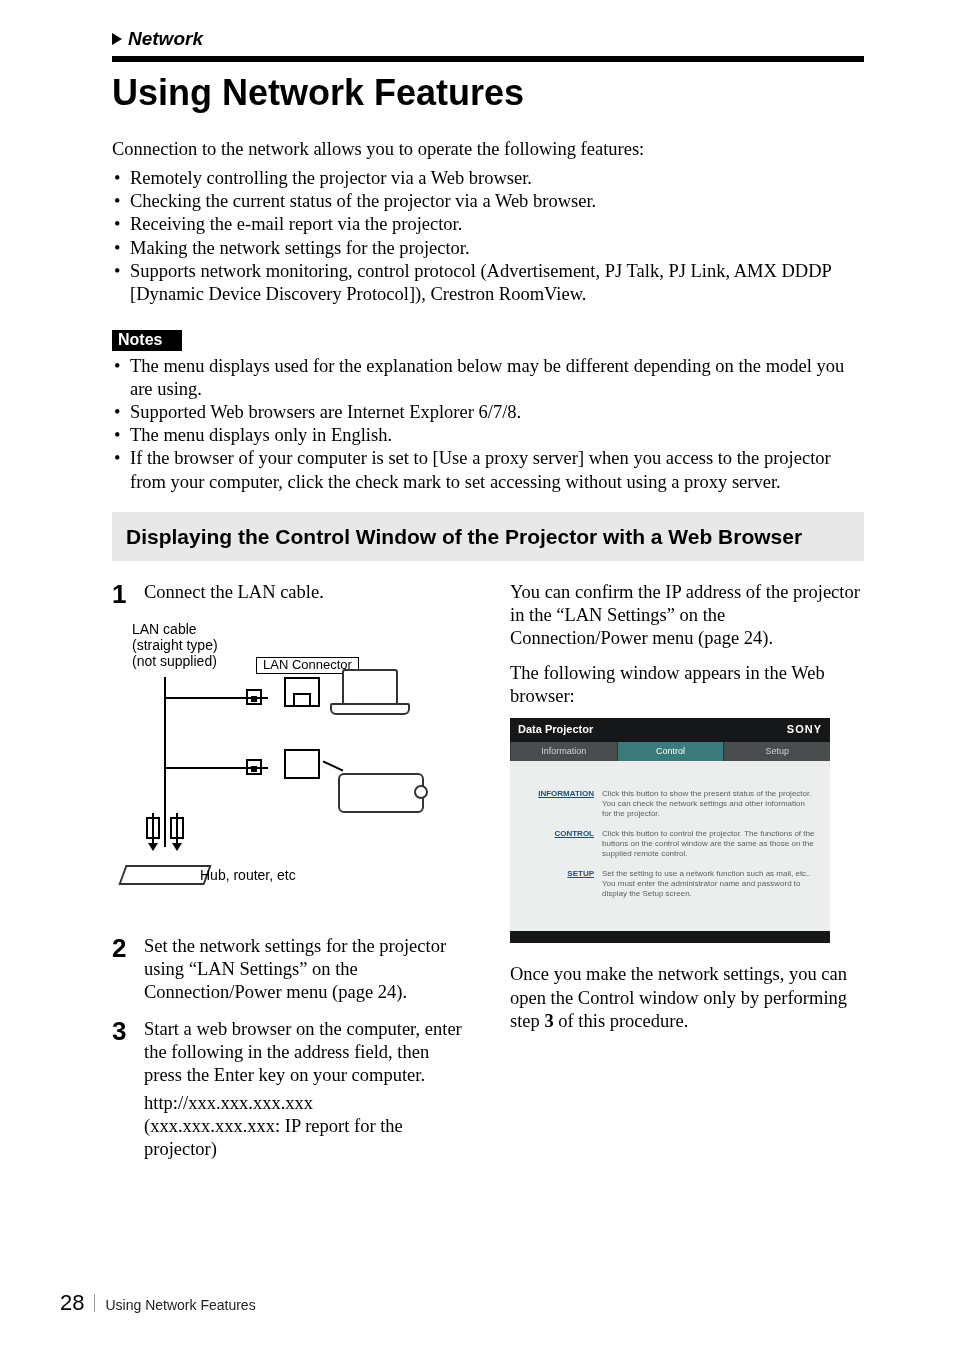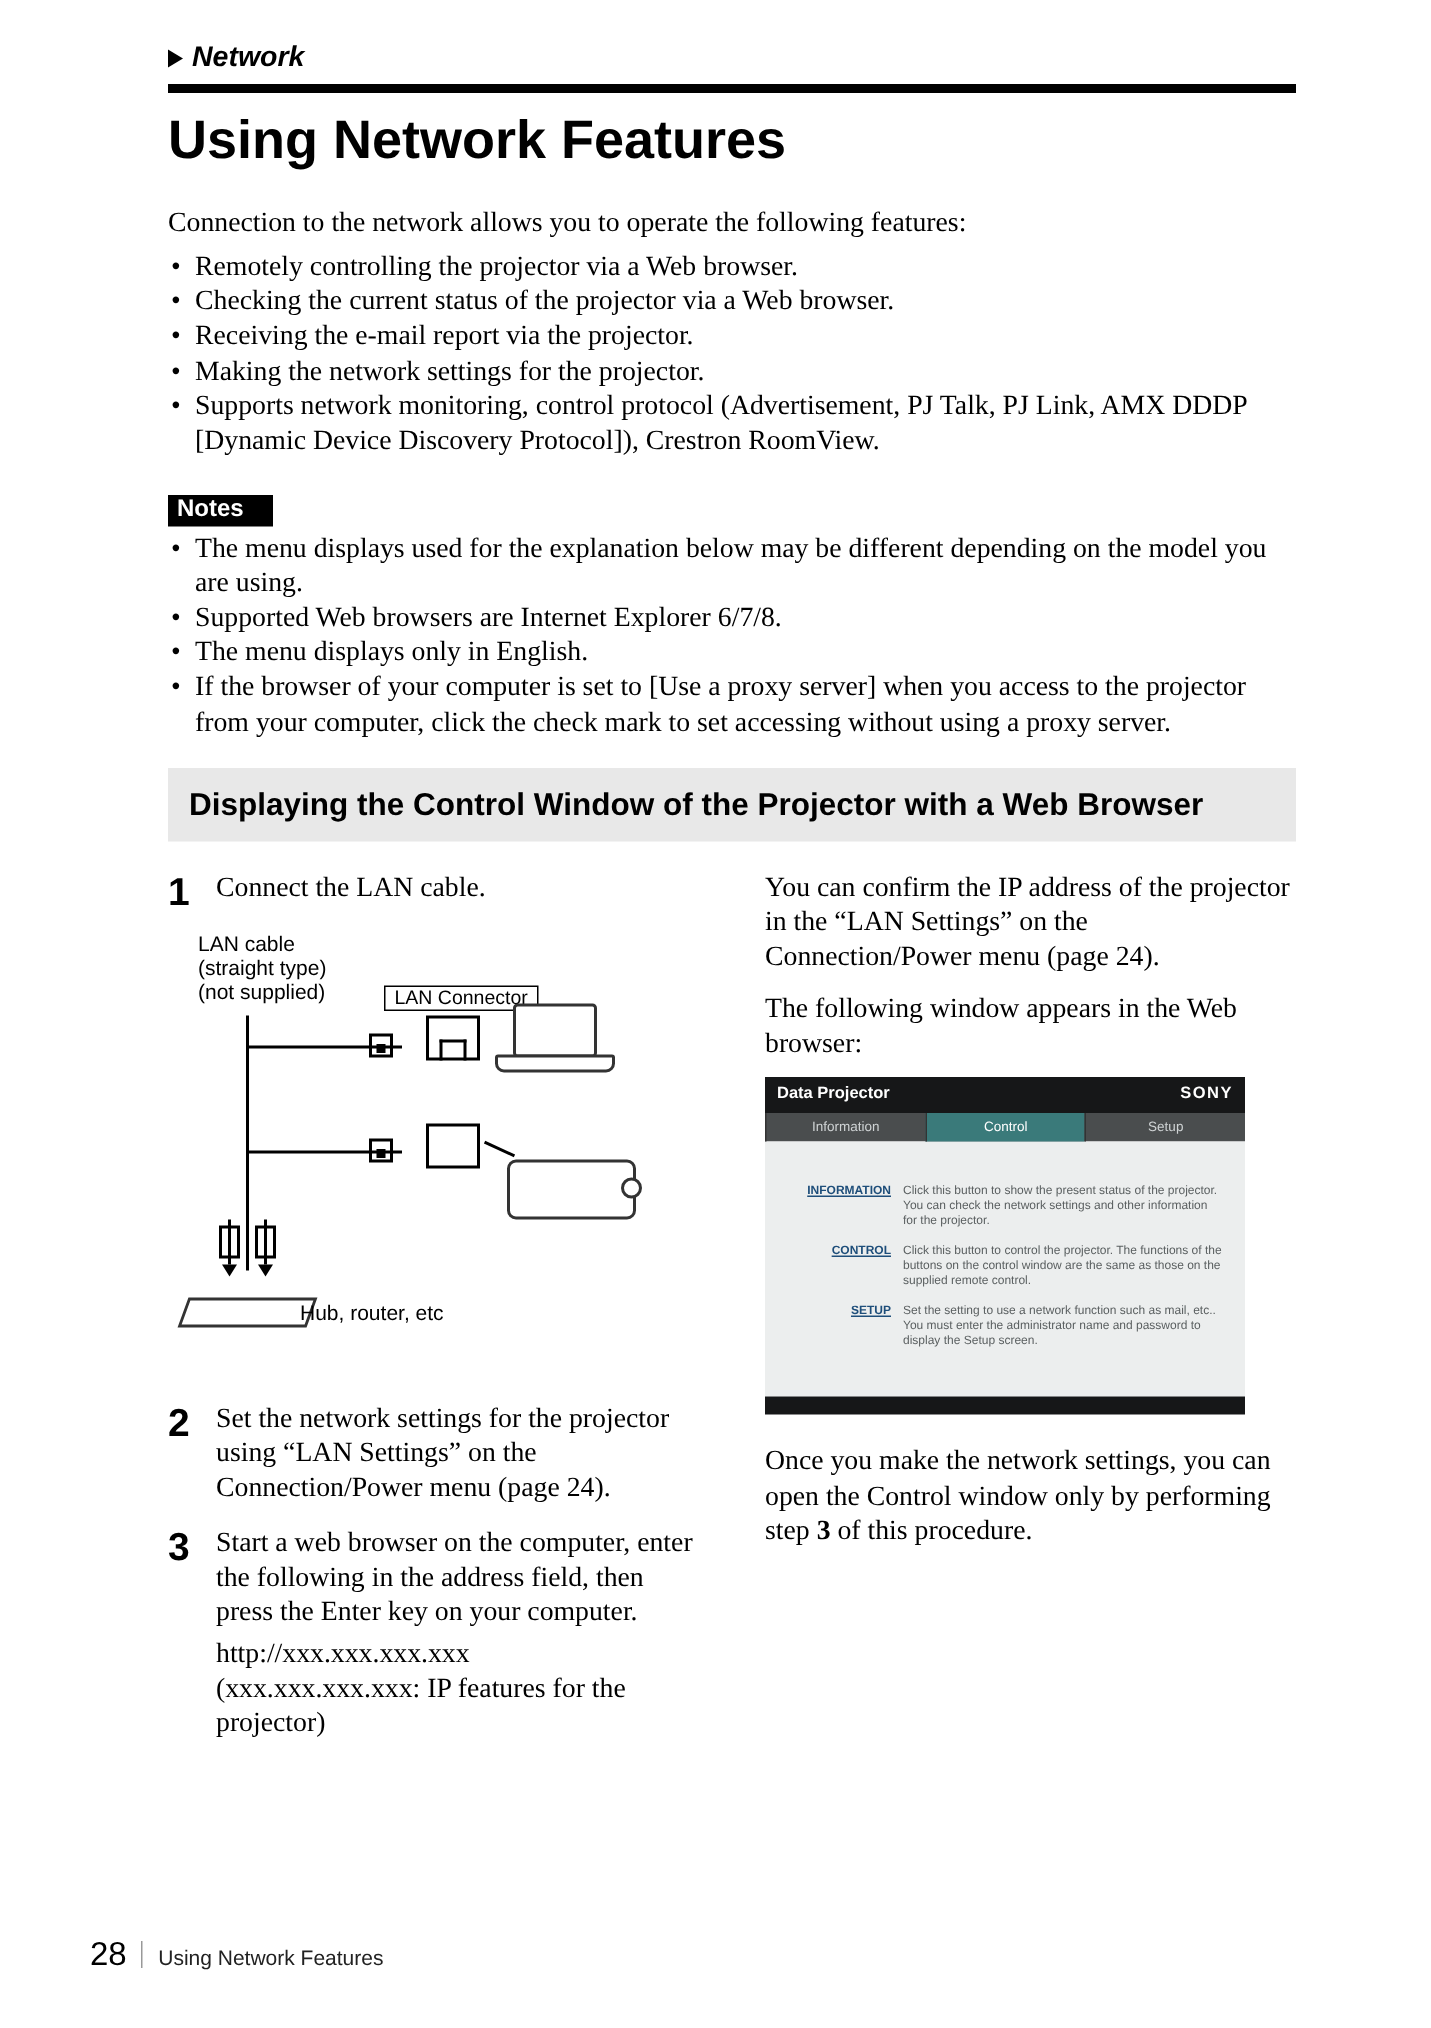--- a/index.html
+++ b/index.html
@@ -263,21 +263,21 @@
       <div class="step">
         <div class="step-num">2</div>
         <div class="step-body">Set the network settings for the projector using “LAN Settings” on the Connection/Power menu (page 24).</div>
       </div>
 
       <div class="step">
         <div class="step-num">3</div>
         <div class="step-body">
           <span>Start a web browser on the computer, enter the following in the address field, then press the Enter key on your computer.</span><br>
           <span style="display:block; margin-top:4px;">http://xxx.xxx.xxx.xxx</span>
-          <span>(xxx.xxx.xxx.xxx: IP features for the projector)</span>
+          <span>(xxx.xxx.xxx.xxx: IP report for the projector)</span>
         </div>
       </div>
 
     </div>
 
     <div class="col">
 
       <p style="margin:0 0 12px 0;">You can confirm the IP address of the projector in the “LAN Settings” on the Connection/Power menu (page 24).</p>
       <p style="margin:0 0 8px 0;">The following window appears in the Web browser:</p>
 

